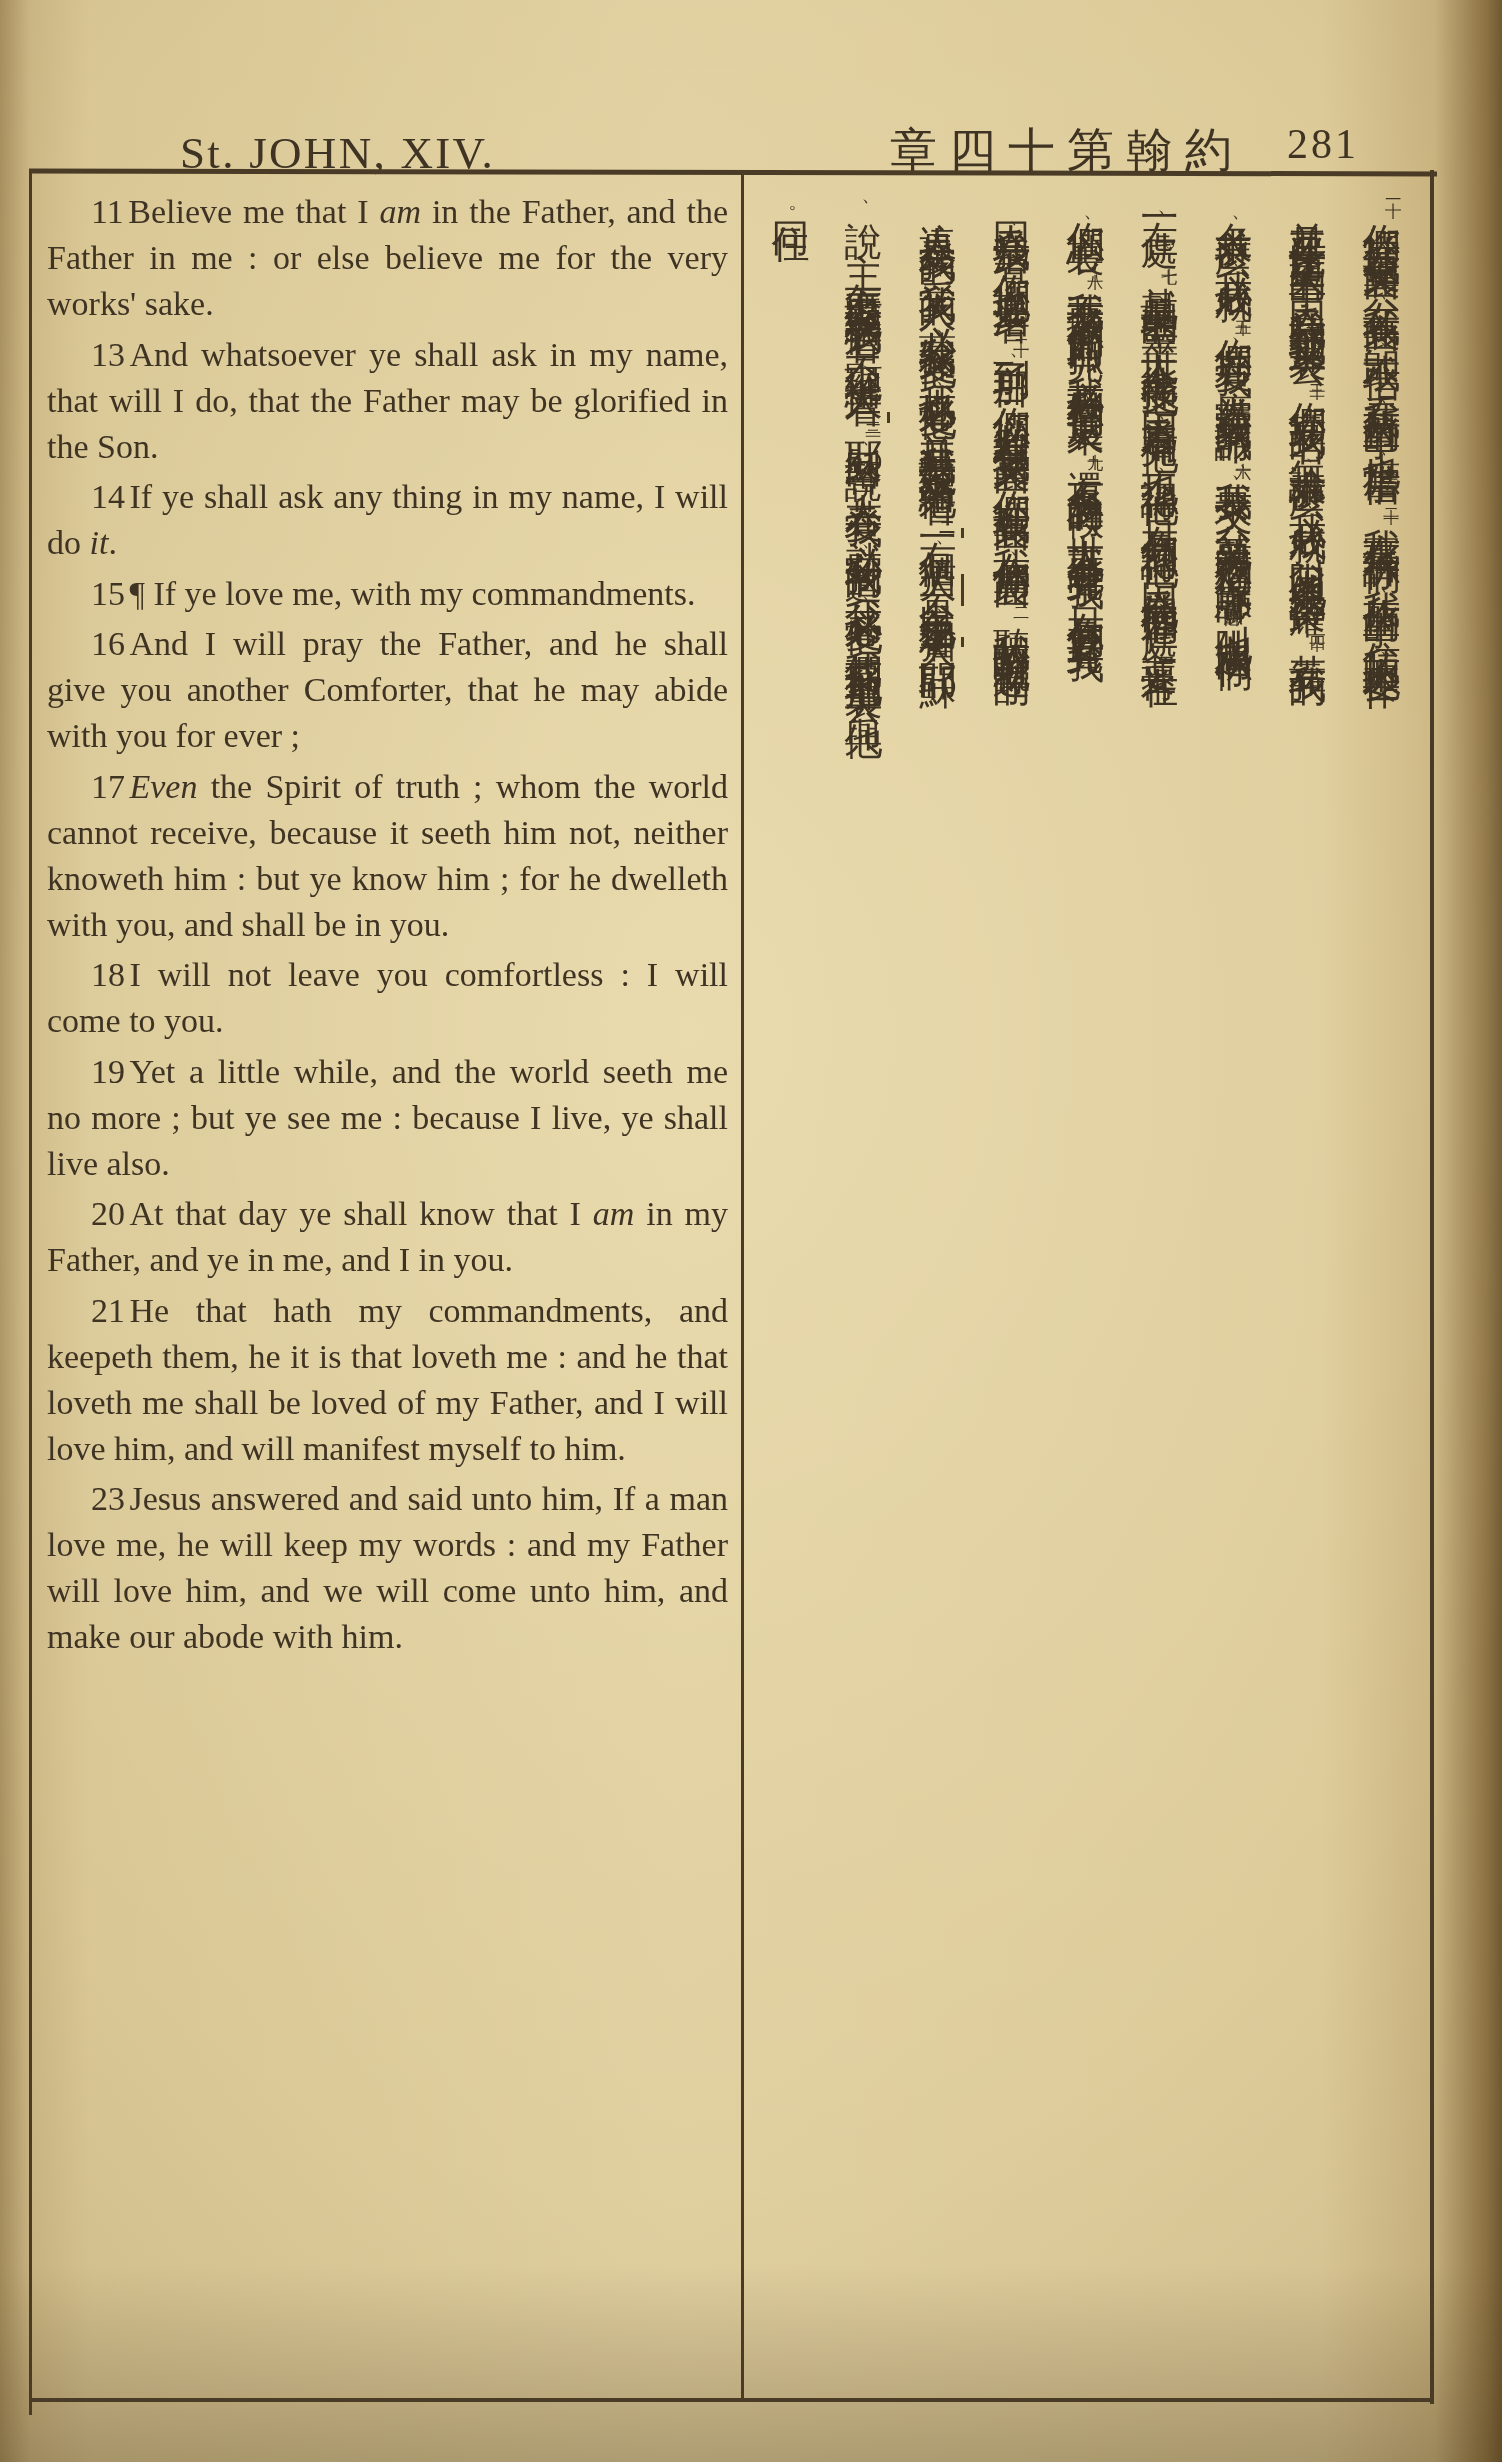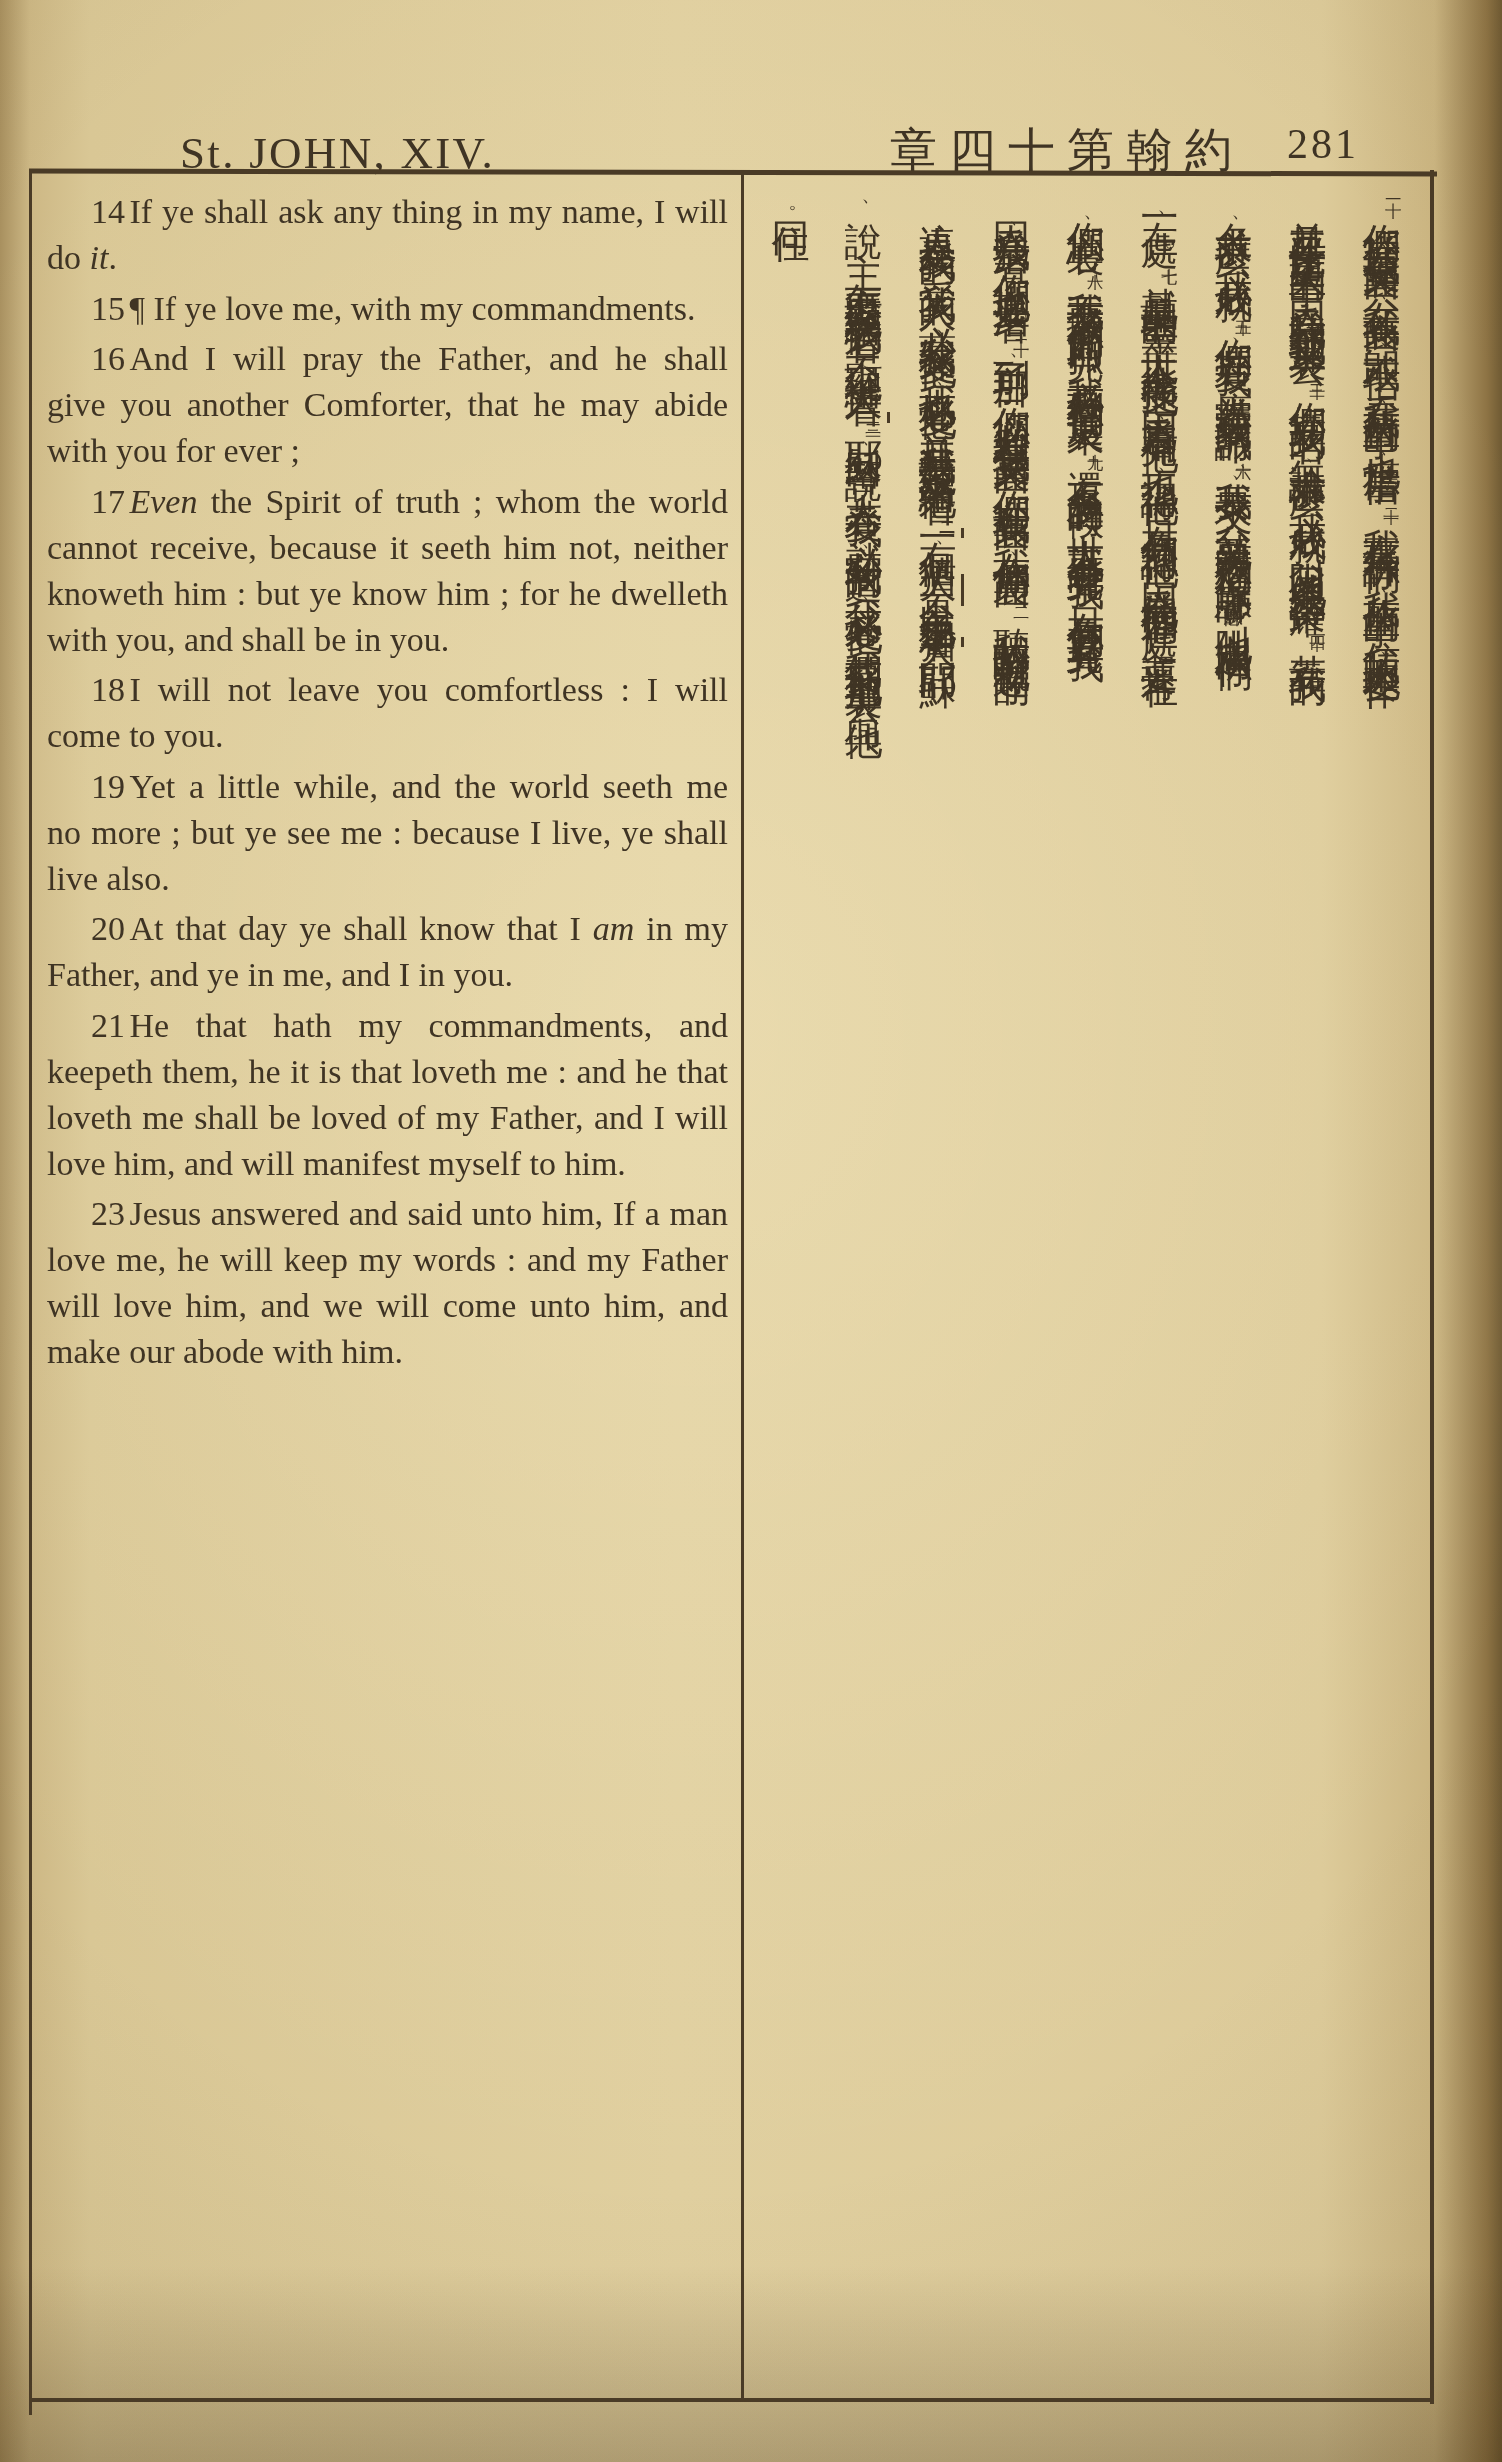--- a/index.html
+++ b/index.html
@@ -60,20 +60,22 @@
   <div class="hdr-right">章四十第翰約</div>
   <div class="hdr-pagenum">281</div>
 
   <div class="rule rule-top"></div>
   <div class="rule rule-left"></div>
   <div class="rule rule-right"></div>
   <div class="rule rule-bottom"></div>
   <div class="rule rule-mid"></div>
 
   <div class="eng">
+      <p class="verse"><span class="vnum">11</span><span>Believe me that I </span><i>am</i><span> in the Father, and the Father in me : or else believe me for the very works' sake.</span></p>
+      <p class="verse"><span class="vnum">13</span><span>And whatsoever ye shall ask in my name, that will I do, that the Father may be glorified in the Son.</span></p>
       <p class="verse"><span class="vnum">14</span><span>If ye shall ask any thing in my name, I will do </span><i>it</i><span>.</span></p>
       <p class="verse"><span class="vnum">15</span><span>¶ </span><span>If ye love me, with my commandments.</span></p>
       <p class="verse"><span class="vnum">16</span><span>And I will pray the Father, and he shall give you another Comforter, that he may abide with you for ever ;</span></p>
       <p class="verse"><span class="vnum">17</span><i>Even</i><span> the Spirit of truth ; whom the world cannot receive, because it seeth him not, neither knoweth him : but ye know him ; for he dwelleth with you, and shall be in you.</span></p>
       <p class="verse"><span class="vnum">18</span><span>I will not leave you comfortless : I will come to you.</span></p>
       <p class="verse"><span class="vnum">19</span><span>Yet a little while, and the world seeth me no more ; but ye see me : because I live, ye shall live also.</span></p>
       <p class="verse"><span class="vnum">20</span><span>At that day ye shall know that I </span><i>am</i><span> in my Father, and ye in me, and I in you.</span></p>
       <p class="verse"><span class="vnum">21</span><span>He that hath my commandments, and keepeth them, he it is that loveth me : and he that loveth me shall be loved of my Father, and I will love him, and will manifest myself to him.</span></p>
       <p class="verse"><span class="vnum">23</span><span>Jesus answered and said unto him, If a man love me, he will keep my words : and my Father will love him, and we will come unto him, and make our abode with him.</span></p>
     </div>

